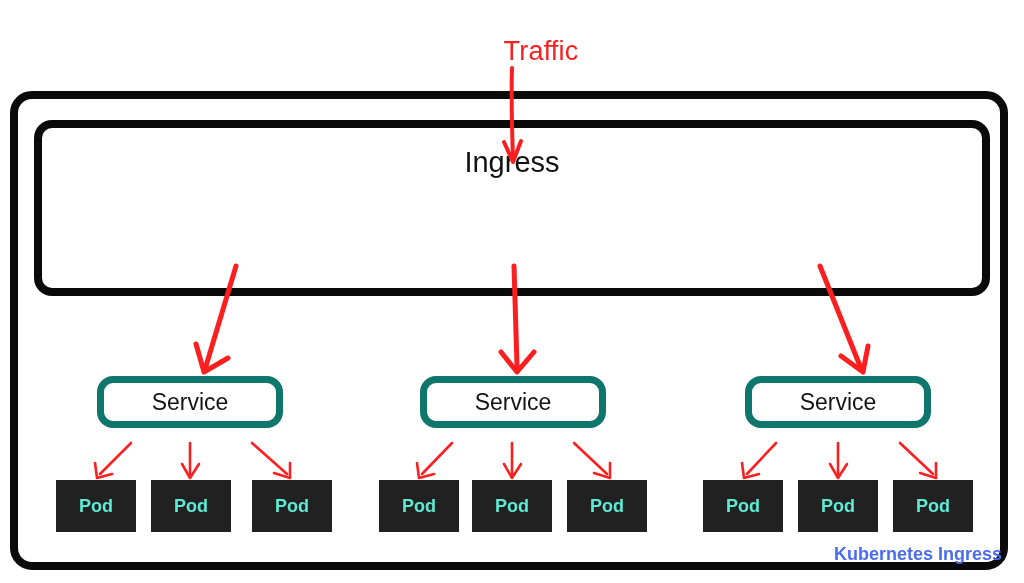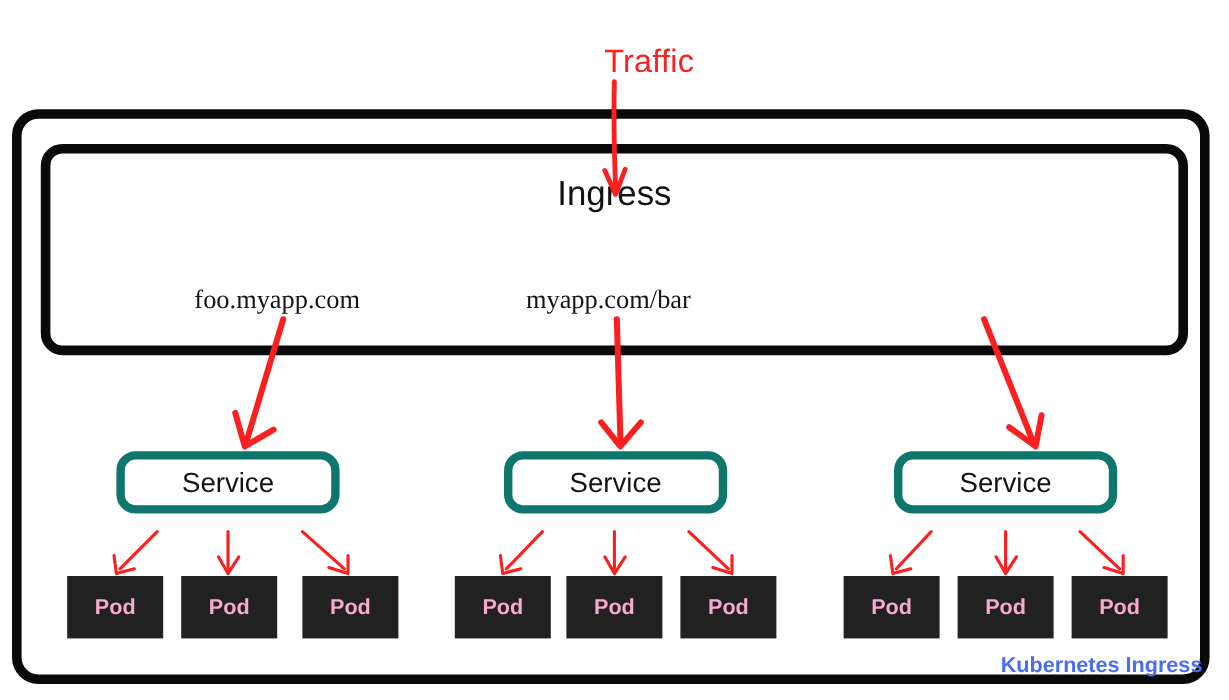--- a/index.html
+++ b/index.html
@@ -115,21 +115,21 @@
     height: 52px;
     background: #212121;
     display: flex;
     align-items: center;
     justify-content: center;
   }
   .pod-label {
     font-family: "Liberation Sans", sans-serif;
     font-size: 18px;
     font-weight: bold;
-    color: #f9a8d4;
+    color: #5eead4;
   }
 
   
   .cluster-caption {
     position: absolute;
     right: 22px;
     bottom: 18px;
     font-family: "Liberation Sans", sans-serif;
     font-size: 18px;
     font-weight: bold;
@@ -145,22 +145,20 @@
   <div class="traffic-label">
     <span>Traffic</span>
   </div>
 
   <div class="cluster-box"></div>
 
   <div class="ingress-box">
     <div class="ingress-title">Ingress</div>
   </div>
 
-  <div class="route-label" style="left:131px; width:200px;">foo.myapp.com</div>
-  <div class="route-label" style="left:407px; width:200px;">myapp.com/bar</div>
 
   <div class="service-box" style="left:97px;">
     <span class="service-label">Service</span>
   </div>
   <div class="service-box" style="left:420px;">
     <span class="service-label">Service</span>
   </div>
   <div class="service-box" style="left:745px;">
     <span class="service-label">Service</span>
   </div>

